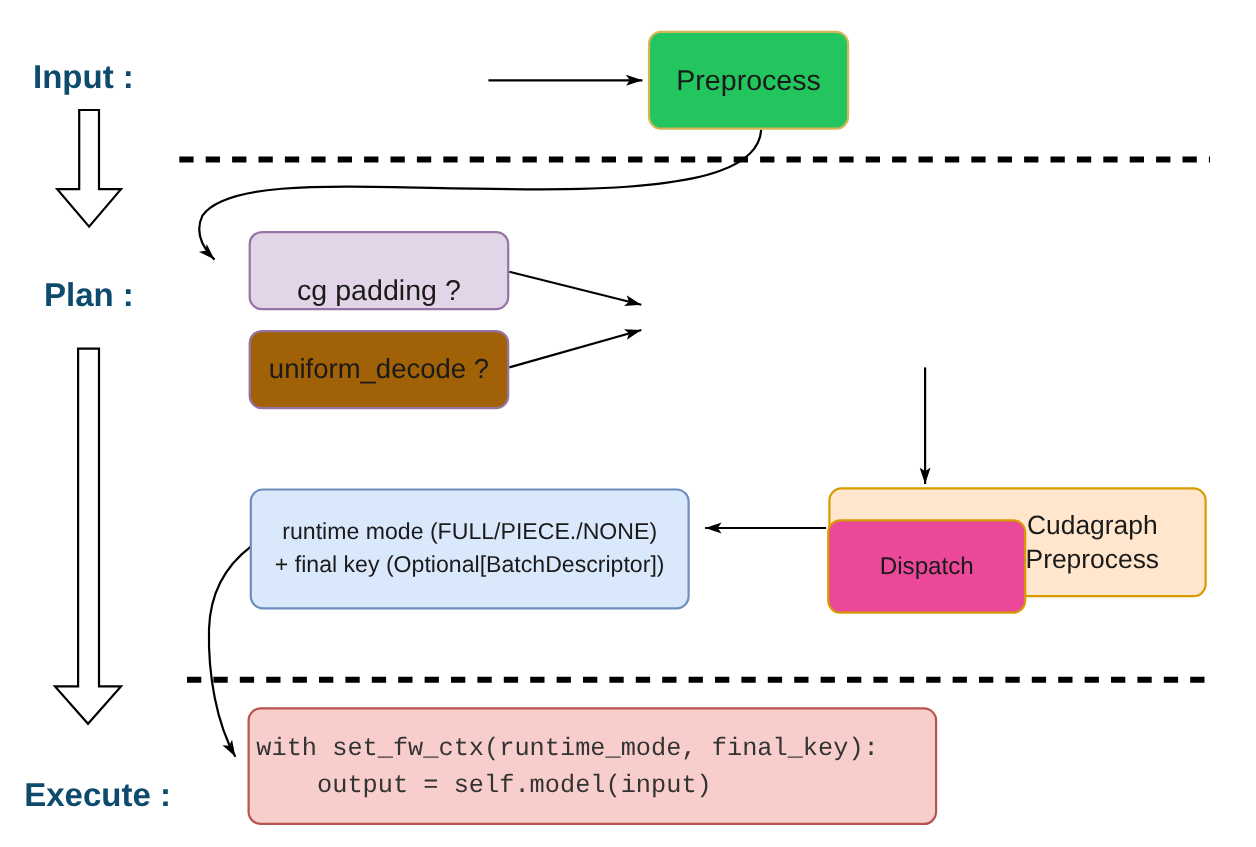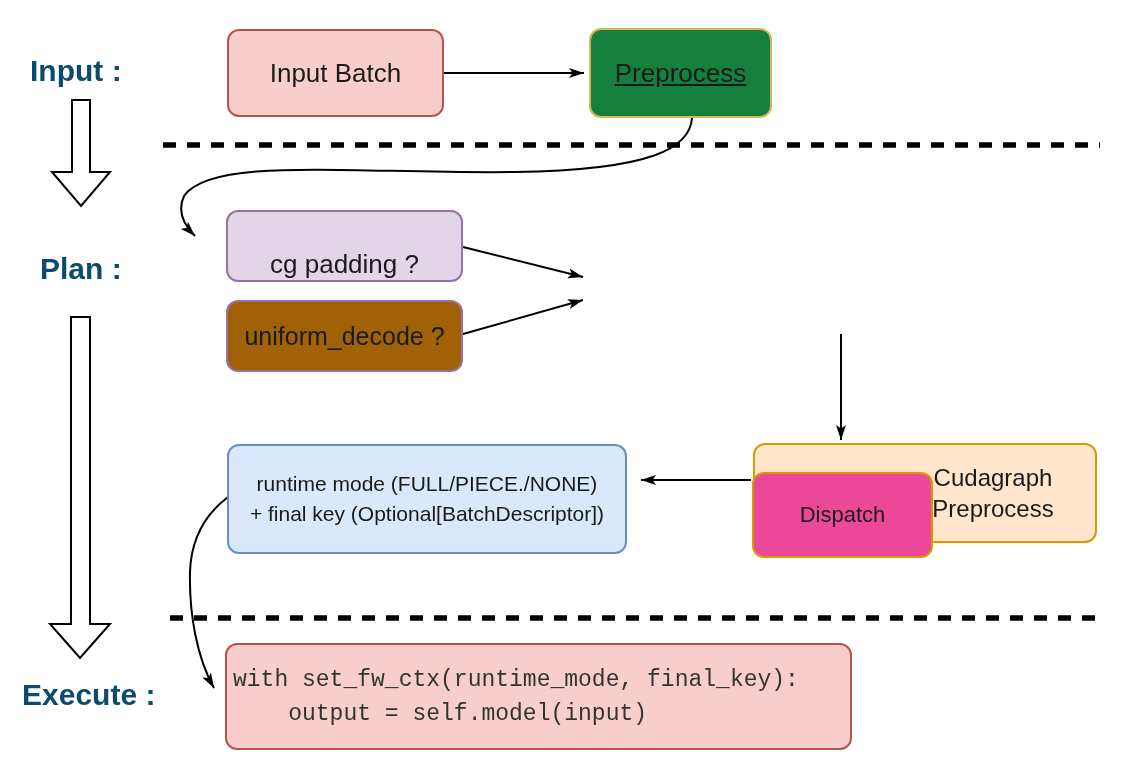--- a/index.html
+++ b/index.html
@@ -11,38 +11,38 @@
   .section-label{
     position:absolute;font-weight:bold;font-size:30px;color:#0c4a6e;
     white-space:nowrap;line-height:1;margin-top:16px;
   }
   .node{
     position:absolute;box-sizing:border-box;border:2px solid;border-radius:12px;
     display:flex;align-items:center;justify-content:center;text-align:center;
   }
   .node .lbl{white-space:pre-line;}
   .node-input-batch{left:227px;top:29px;width:217px;height:88px;background:#F8CECC;border-color:#B85450;font-size:26px;}
-  .node-preprocess{left:589px;top:28px;width:183px;height:90px;background:#15803d;border-color:#D6B656;font-size:26px;text-decoration:underline;}
+  .node-preprocess{left:589px;top:28px;width:183px;height:90px;background:#22c55e;border-color:#D6B656;font-size:26px;}
   .node-cg-padding{left:226px;top:210px;width:237px;height:72px;background:#E1D5E7;border-color:#9673A6;font-size:26px;align-items:flex-end;}
   .node-uniform-decode{left:226px;top:300px;width:237px;height:72px;background:#a16207;border-color:#9673A6;font-size:25px;}
   .node-init-key{left:587px;top:227px;width:510px;height:107px;background:#D5E8D4;border-color:#82B366;font-size:22px;line-height:31px;}
   .node-cudagraph{left:753px;top:443px;width:344px;height:100px;background:#FFE6CC;border-color:#D79B00;font-size:24px;line-height:31px;
     justify-content:flex-end;padding-right:22px;}
   .node-cudagraph .lbl{width:160px;}
   .node-dispatch{left:752px;top:444px;width:181px;height:86px;background:#ec4899;border-color:#D79B00;font-size:22px;z-index:2;margin-top:28px;}
   .node-runtime{left:227px;top:444px;width:400px;height:110px;background:#DAE8FC;border-color:#6C8EBF;font-size:21px;line-height:30px;}
   .node-execute{left:225px;top:643px;width:627px;height:107px;background:#F8CECC;border-color:#B85450;
     justify-content:flex-start;padding-left:6px;}
   .node-execute .lbl{
     font-family:"Liberation Mono", monospace;font-size:23px;line-height:34px;
     white-space:pre;text-align:left;color:#333;
   }
   .label-input{left:30px;top:40px;}
   .label-plan{left:40px;top:238px;}
-  .label-execute{left:22px;top:664px;}
+  .label-execute{left:22px;top:693px;}
 </style>
 </head>
 <body>
 
 <div class="canvas">
 
   <svg class="connector-layer" viewBox="0 0 1142 770" xmlns="http://www.w3.org/2000/svg">
     <defs>
       <marker id="arrow" viewBox="0 0 16 12" refX="15" refY="6" markerWidth="16" markerHeight="12" markerUnits="userSpaceOnUse" orient="auto">
         <path d="M0,1 L15,6 L0,11 L3.5,6 Z" fill="#000"></path>
@@ -61,23 +61,20 @@
     <path d="M463 334 L583 300" stroke="#000" stroke-width="2" fill="none" marker-end="url(#arrow)"></path>
     <path d="M841 334 V440" stroke="#000" stroke-width="2" fill="none" marker-end="url(#arrow)"></path>
     <path d="M751 480 H641" stroke="#000" stroke-width="2" fill="none" marker-end="url(#arrow)"></path>
     <path d="M228 497 C203 516, 191 541, 190 572 C189 614, 197 658, 214 688" stroke="#000" stroke-width="2" fill="none" marker-end="url(#arrow)"></path>
   </svg>
 
   <div class="section-label label-input">Input :</div>
   <div class="section-label label-plan">Plan :</div>
   <div class="section-label label-execute">Execute :</div>
 
-  <div class="node node-input-batch">
-    <span class="lbl">Input Batch</span>
-  </div>
 
   <div class="node node-preprocess">
     <span class="lbl">Preprocess</span>
   </div>
 
   <div class="node node-cg-padding">
     <span class="lbl">cg padding ?</span>
   </div>
 
   <div class="node node-uniform-decode">

